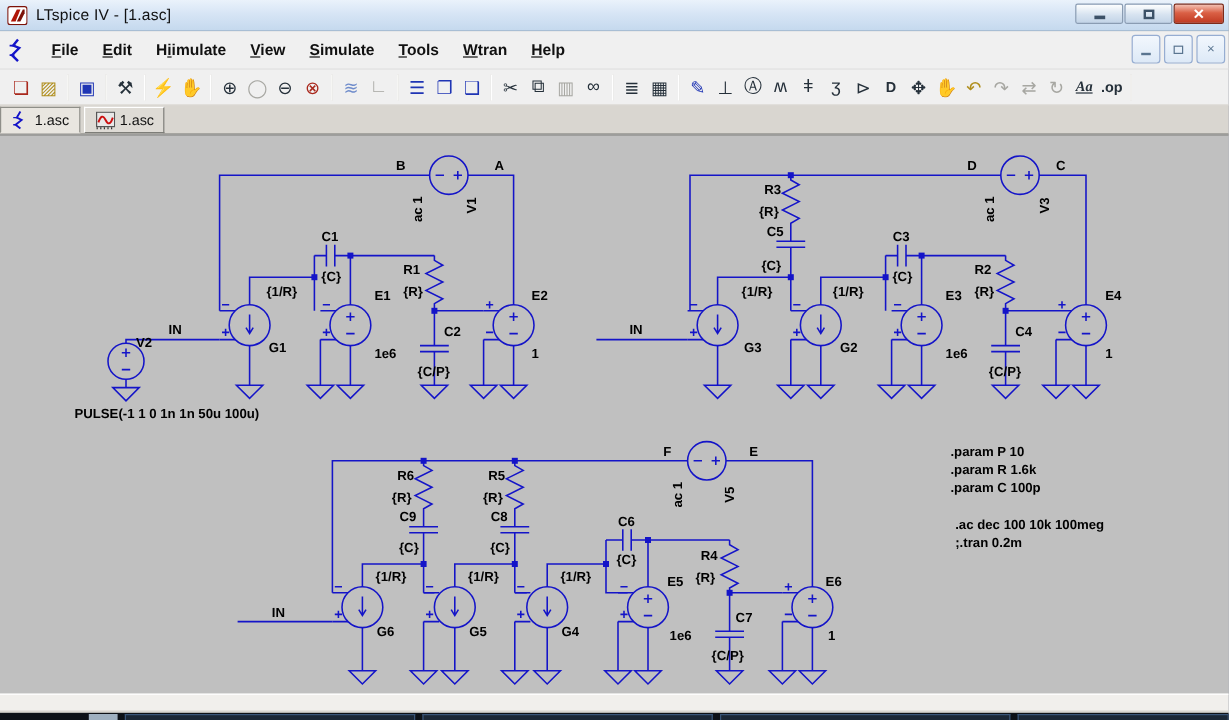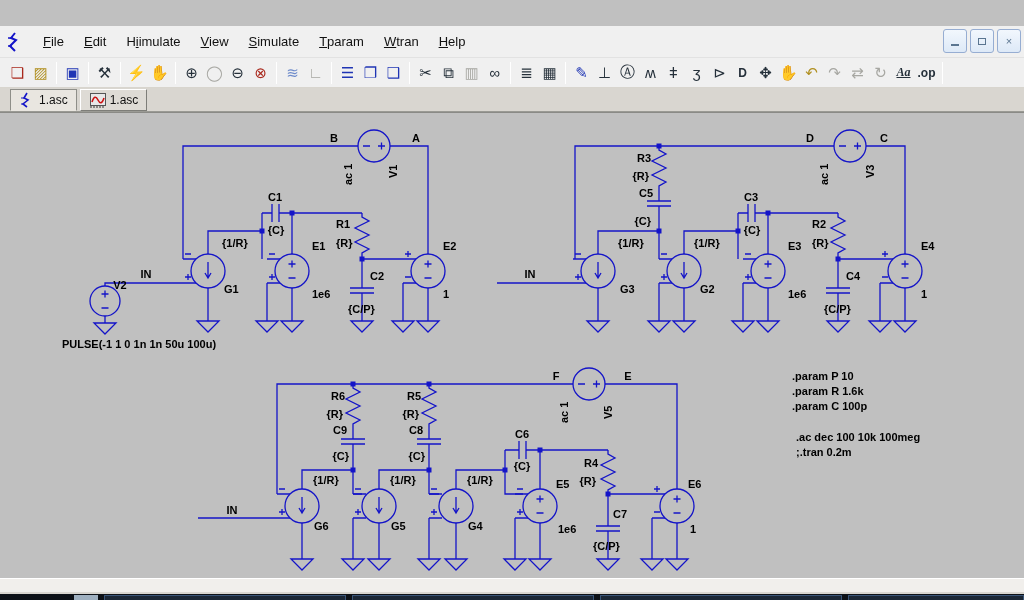--- a/index.html
+++ b/index.html
@@ -18,21 +18,21 @@
     display:flex;align-items:center;justify-content:center;
     font-size:11px;color:#26415e;cursor:default;}
   .wbtn .bar{width:9px;height:3px;background:#3c5167;margin-top:6px;}
   .wbtn .box{width:9px;height:8px;border:2px solid #3c5167;background:transparent;}
   .wbtn.close{background:linear-gradient(#f3c0b2,#da6045 45%,#c03a22);
     border-color:#7e2a18;color:#fff;font-weight:bold;font-size:12px;width:42px;}
   
   .menubar{position:absolute;left:0;top:26px;width:1024px;height:32px;
     background:#f0f0f0;display:flex;align-items:center;border-bottom:1px solid #e2e2e2;}
   .micon{width:20px;height:22px;margin:0 8px 0 5px;flex:none;}
-  .mitem{font-size:13px;color:#111;padding:4px 10px;cursor:default;}
+  .mitem{font-size:13px;color:#111;padding:4px 10px;cursor:default;font-weight:bold;}
   .mu{text-decoration:underline;}
   .mdibtns{position:absolute;right:3px;top:3px;display:flex;gap:3px;}
   .mdib{width:24px;height:24px;border:1px solid #96add2;border-radius:3px;
     background:linear-gradient(#f2f7fd,#dde9f7);display:flex;align-items:center;
     justify-content:center;color:#5a7590;font-size:11px;}
   .mdib .bar{width:8px;height:2px;background:#5a7590;margin-top:8px;}
   .mdib .box{width:8px;height:7px;border:1.5px solid #5a7590;}
   
   .toolbar{position:absolute;left:0;top:58px;width:1024px;height:30px;background:#f0f0f0;
     border-bottom:1px solid #d8d5ce;display:flex;align-items:center;padding-left:6px;}
@@ -40,21 +40,21 @@
     font-size:15px;color:#25303a;cursor:default;flex:none;}
   .tb.sm{font-size:12px;font-weight:bold;}
   .tb.italic{font-style:italic;font-family:"Liberation Serif",serif;text-decoration:underline;}
   .tb.red{color:#a9281c}.tb.gold{color:#b08f1f}.tb.blue{color:#1f35b4}
   .tb.wave{color:#6f8ccb}
   .tb.dis{color:#a7a7a2;}
   .tsep{width:1px;height:22px;background:#c9c6bf;border-right:1px solid #fff;
     margin:0 4px;flex:none;}
   
   .tabbar{position:absolute;left:0;top:88px;width:1024px;height:24px;background:#d9d6d0;
-    display:flex;align-items:flex-end;padding-left:10px;border-bottom:1px solid #9a9a94;}
+    display:flex;align-items:flex-end;padding-left:0;border-bottom:1px solid #9a9a94;}
   .tab{height:22px;display:flex;align-items:center;gap:4px;padding:0 8px;
     font-size:12px;color:#111;cursor:default;}
   .tab.active{background:#e9e6e0;border:1px solid #8f8f89;border-bottom-color:#e9e6e0;}
   .tab.raised{background:#dedbd5;border:1px solid #fff;border-right-color:#7d7d78;
     border-bottom-color:#7d7d78;margin-left:3px;}
   
   .canvas{position:absolute;left:0;top:112px;width:1024px;height:466px;background:#c0c0c0;
     border-top:1px solid #8a8a86;}
   .sch{position:absolute;left:0;top:0;}
   .sch path,.sch circle{stroke:#1414c8;fill:none;stroke-width:1.3;}
@@ -65,34 +65,53 @@
     border-top:1px solid #fff;box-shadow:0 -2px 0 #d9d6d0 inset;}
   .taskbar{position:absolute;left:0;top:594px;width:1024px;height:6px;background:#0d1117;}
   .tseg{position:absolute;top:1px;height:5px;background:#1b2736;border:1px solid #3a5578;border-bottom:none;}
   .tnub{position:absolute;left:74px;top:1px;width:24px;height:5px;background:#9fb0c0;}
 </style>
 </head>
 <body>
 
 <div class="win">
 
+  <div class="titlebar">
+    <span class="logo">
+      <svg width="17" height="16" viewBox="0 0 17 16">
+        <rect x="0.5" y="0.5" width="16" height="15" rx="2" fill="#fff" stroke="#7c1208"></rect>
+        <path d="M3 13 L8 3 L11 3 L7 13 Z" fill="#b01608"></path>
+        <path d="M8 13 L13 3 L14.5 3 L14.5 6 L11 13 Z" fill="#7c1208"></path>
+      </svg>
+    </span>
+    <span class="title">LTspice IV - [1.asc]</span>
+    <span class="wbtns">
+      <span class="wbtn">
+          <i class="bar"></i>
+        </span>
+      <span class="wbtn">
+          <i class="box"></i>
+        </span>
+      <span class="wbtn close">✕</span>
+    </span>
+  </div>
 
   <div class="menubar">
     <span class="micon">
       <svg width="20" height="22" viewBox="0 0 20 22">
         <path d="M10 2 L6 7 L11 9 L5 15 L10 20" stroke="#1414c8" stroke-width="2" fill="none"></path>
         <path d="M3 7 h5 M3 15 h4" stroke="#1414c8" stroke-width="1.4" fill="none"></path>
       </svg>
     </span>
     <span class="mitem"><span></span><span class="mu">F</span><span>ile</span></span>
     <span class="mitem"><span></span><span class="mu">E</span><span>dit</span></span>
     <span class="mitem"><span>H</span><span class="mu">i</span><span>imulate</span></span>
     <span class="mitem"><span></span><span class="mu">V</span><span>iew</span></span>
     <span class="mitem"><span></span><span class="mu">S</span><span>imulate</span></span>
-    <span class="mitem"><span></span><span class="mu">T</span><span>param</span></span>
+    <span class="mitem"><span></span><span class="mu">T</span><span>ools</span></span>
     <span class="mitem"><span></span><span class="mu">W</span><span>tran</span></span>
     <span class="mitem"><span></span><span class="mu">H</span><span>elp</span></span>
     <span class="mdibtns">
       <span class="mdib">
           <i class="bar"></i>
         </span>
       <span class="mdib">
           <i class="box"></i>
         </span>
       <span class="mdib">×</span>

